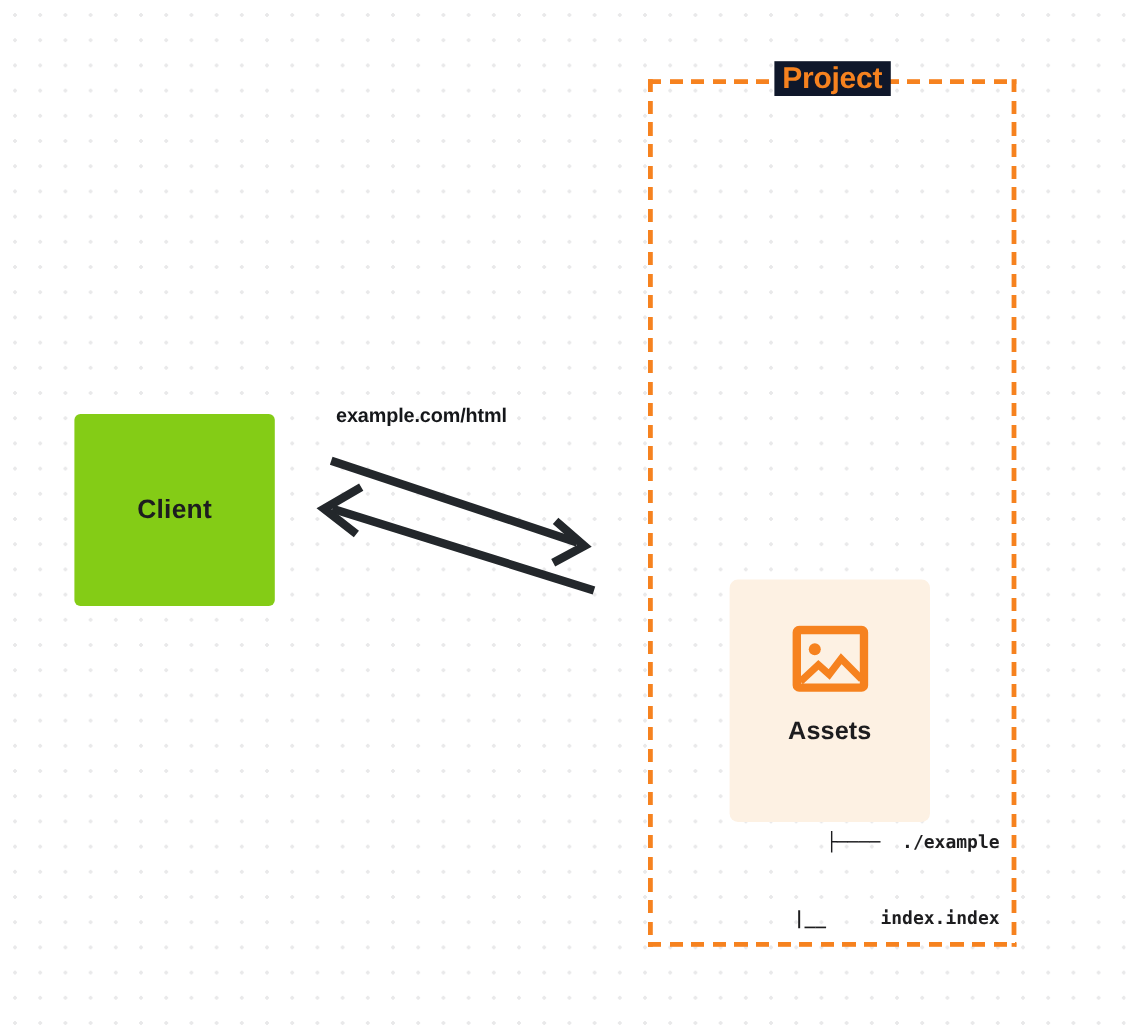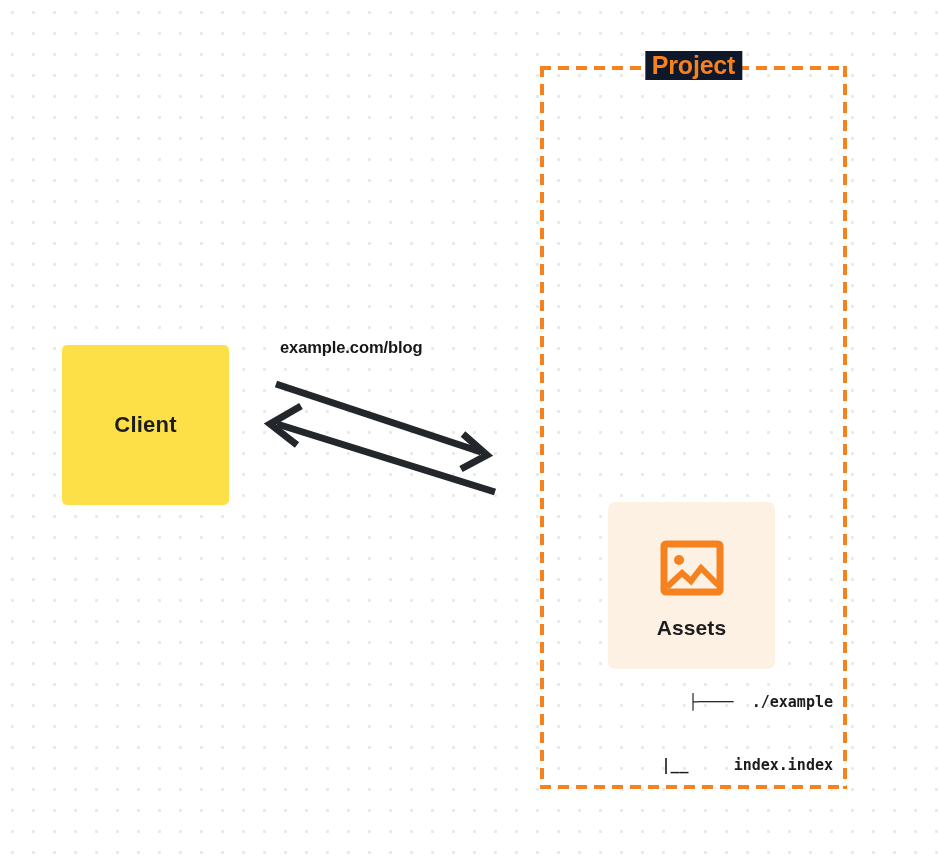--- a/index.html
+++ b/index.html
@@ -18,21 +18,21 @@
     position: relative;
   }
 
   
   #client-node {
     position: absolute;
     left: 62px;
     top: 345px;
     width: 167px;
     height: 160px;
-    background: #fde047;
+    background: #84cc16;
     border-radius: 5px;
     display: flex;
     align-items: center;
     justify-content: center;
   }
   #client-node .node-label {
     font-size: 22px;
     font-weight: bold;
     color: #1d1d1f;
     letter-spacing: 0.2px;
@@ -119,23 +119,23 @@
     align-items: center;
   }
   #worker-card {
     left: 73px;
     top: 63px;
     width: 167px;
     height: 170px;
   }
   #assets-card {
     left: 68px;
-    top: 436px;
+    top: 417px;
     width: 167px;
-    height: 167px;
+    height: 202px;
   }
   .service-icon {
     margin-top: 32px;
   }
   #assets-card .service-icon {
     margin-top: 38px;
   }
   .service-name {
     margin-top: 16px;
     font-size: 21px;
@@ -162,21 +162,21 @@
     display: block;
   }
 </style>
 </head>
 <body>
 
 <div id="client-node">
   <span class="node-label">Client</span>
 </div>
 
-<div id="request-label">example.com/blog</div>
+<div id="request-label">example.com/html</div>
 
 <svg id="flow-arrows" viewBox="0 0 938 860" width="938" height="860">
 
   <g>
     <line x1="276" y1="384" x2="481" y2="452" stroke="#23272b" stroke-width="7" stroke-linecap="butt"></line>
     <polyline points="463,434 487,455 461,469" fill="none" stroke="#23272b" stroke-width="7" stroke-linecap="butt" stroke-linejoin="miter"></polyline>
   </g>
 
   <g>
     <line x1="495" y1="492" x2="277" y2="424" stroke="#23272b" stroke-width="7" stroke-linecap="butt"></line>

